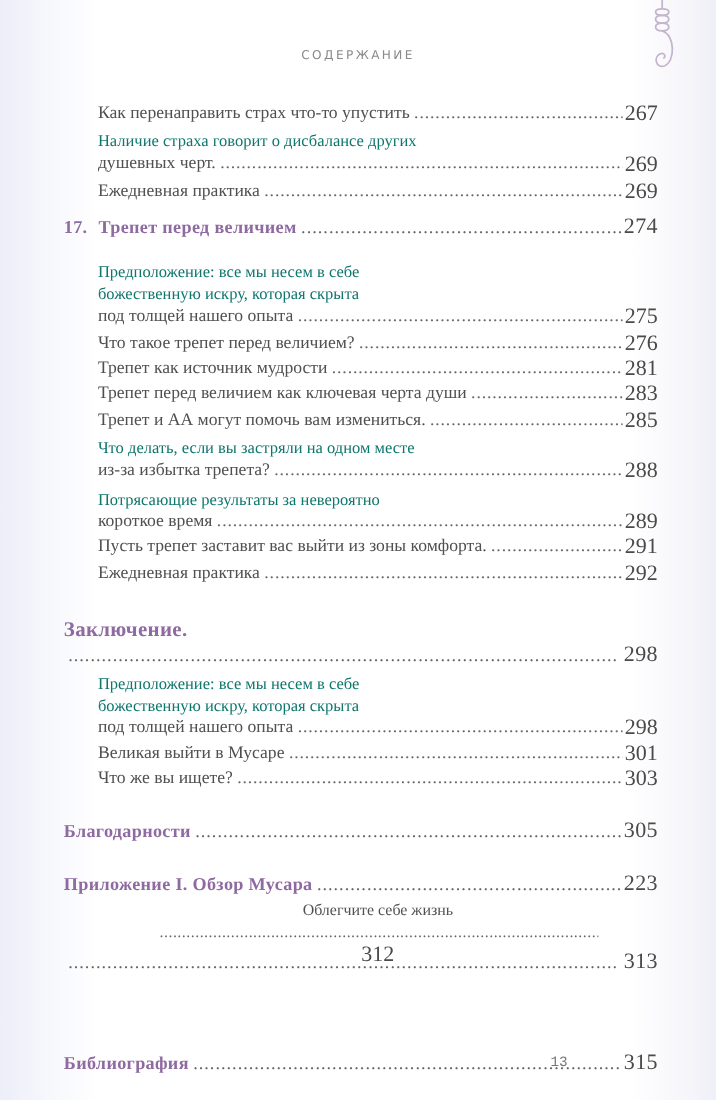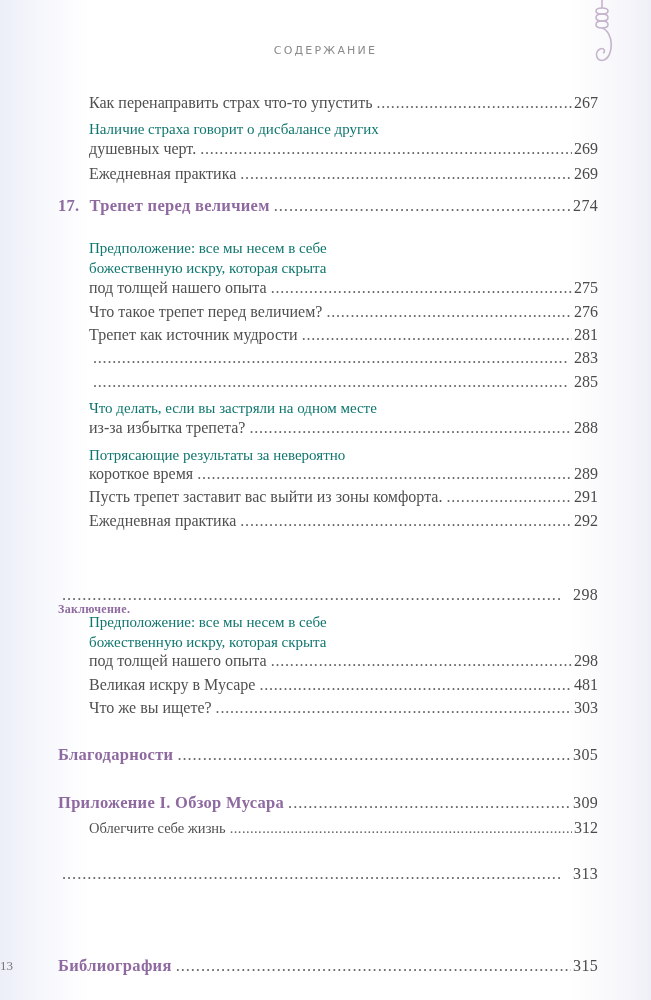--- a/index.html
+++ b/index.html
@@ -15,34 +15,34 @@
     font-size:11px; letter-spacing:2.2px; color:#8a8a8a;
   }
   .ornament { position:absolute; left:590px; top:0; width:30px; height:68px; }
   .toc { position:absolute; left:0; top:0; width:651px; }
   .row {
     position:absolute; display:flex; align-items:baseline;
     font-size:16px; line-height:20px; white-space:nowrap;
   }
   .row.sub { left:89px; width:509px; color:#505050;align-items:center; }
   .row.chap { left:58px; width:540px; color:#8e6aa0; font-weight:bold; font-size:16.5px; letter-spacing:0.3px; }
-  .row.small { font-size:14.5px; }
+  .row.small { font-size:14.5px;flex-direction:column; }
   .row .label { flex:0 0 auto; }
   .row .leader {
     flex:1 1 auto; overflow:hidden; margin:0 2px 0 4px;
     color:#666; letter-spacing:3.4px; font-weight:normal;
   }
   .row .leader::before { content:". . . . . . . . . . . . . . . . . . . . . . . . . . . . . . . . . . . . . . . . . . . . . . . . . . . . . . . . . . . . . . . . . . . . . . . . . . . . . . . . . . . . . . . . . . . . . . . . . . ."; letter-spacing:-1.6px; }
-  .row .page { flex:0 0 auto; color:#4a4a4a; font-weight:normal; font-size:16px; }
+  .row .page { flex:0 0 auto; color:#4a4a4a; font-weight:normal; font-size:20px; }
   .line { position:absolute; font-size:15px; line-height:20px; color:#0f766e; white-space:nowrap; }
-  .line.chap { color:#8e6aa0; font-weight:bold; font-size:12px; letter-spacing:0.3px;margin-top:36px; }
+  .line.chap { color:#8e6aa0; font-weight:bold; font-size:19px; letter-spacing:0.3px; }
   .chapnum { margin-right:10px; }
   .folio {
-    position:absolute; top:958px; left:0; width:516px; text-align:left;
-    font-family:Liberation Serif, serif; font-size:13px; color:#777;
+    position:absolute; top:958px; left:0; width:516px; text-align:right;
+    font-family:Liberation Mono, monospace; font-size:13px; color:#777;
   }
 </style>
 </head>
 <body>
 
 <div class="running-head">СОДЕРЖАНИЕ</div>
 
 <svg class="ornament" viewBox="0 0 30 68">
   <g fill="none" stroke="#c4b4cc" stroke-width="1.6">
     <path d="M12 0 L12 8"></path>
@@ -89,24 +89,26 @@
     <span class="label">Что такое трепет перед величием?</span>
     <span class="leader"></span>
     <span class="page">276</span>
   </div>
   <div class="row sub" style="top:325px">
     <span class="label">Трепет как источник мудрости</span>
     <span class="leader"></span>
     <span class="page">281</span>
   </div>
   <div class="row sub" style="top:348px">
+    <span class="label">Трепет перед величием как ключевая черта души</span>
     <span class="leader"></span>
     <span class="page">283</span>
   </div>
   <div class="row sub" style="top:372px">
+    <span class="label">Трепет и АА могут помочь вам измениться.</span>
     <span class="leader"></span>
     <span class="page">285</span>
   </div>
   <div class="line" style="top:398px;left:89px">Что делать, если вы застряли на одном месте</div>
   <div class="row sub" style="top:418px">
     <span class="label">из-за избытка трепета?</span>
     <span class="leader"></span>
     <span class="page">288</span>
   </div>
   <div class="line" style="top:445px;left:89px">Потрясающие результаты за невероятно</div>
@@ -132,40 +134,40 @@
     <span class="page">298</span>
   </div>
   <div class="line" style="top:612px;left:89px">Предположение: все мы несем в себе</div>
   <div class="line" style="top:632px;left:89px">божественную искру, которая скрыта</div>
   <div class="row sub" style="top:651px">
     <span class="label">под толщей нашего опыта</span>
     <span class="leader"></span>
     <span class="page">298</span>
   </div>
   <div class="row sub" style="top:675px">
-    <span class="label">Великая искру в Мусаре</span>
+    <span class="label">Великая выйти в Мусаре</span>
     <span class="leader"></span>
-    <span class="page">481</span>
+    <span class="page">301</span>
   </div>
   <div class="row sub" style="top:698px">
     <span class="label">Что же вы ищете?</span>
     <span class="leader"></span>
     <span class="page">303</span>
   </div>
 
   <div class="row chap" style="top:745px">
     <span class="label">Благодарности</span>
     <span class="leader"></span>
     <span class="page">305</span>
   </div>
 
   <div class="row chap" style="top:793px">
     <span class="label">Приложение I. Обзор Мусара</span>
     <span class="leader"></span>
-    <span class="page">309</span>
+    <span class="page">223</span>
   </div>
   <div class="row sub small" style="top:818px">
     <span class="label">Облегчите себе жизнь</span>
     <span class="leader"></span>
     <span class="page">312</span>
   </div>
 
   <div class="row chap" style="top:864px">
     <span class="leader"></span>
     <span class="page">313</span>

